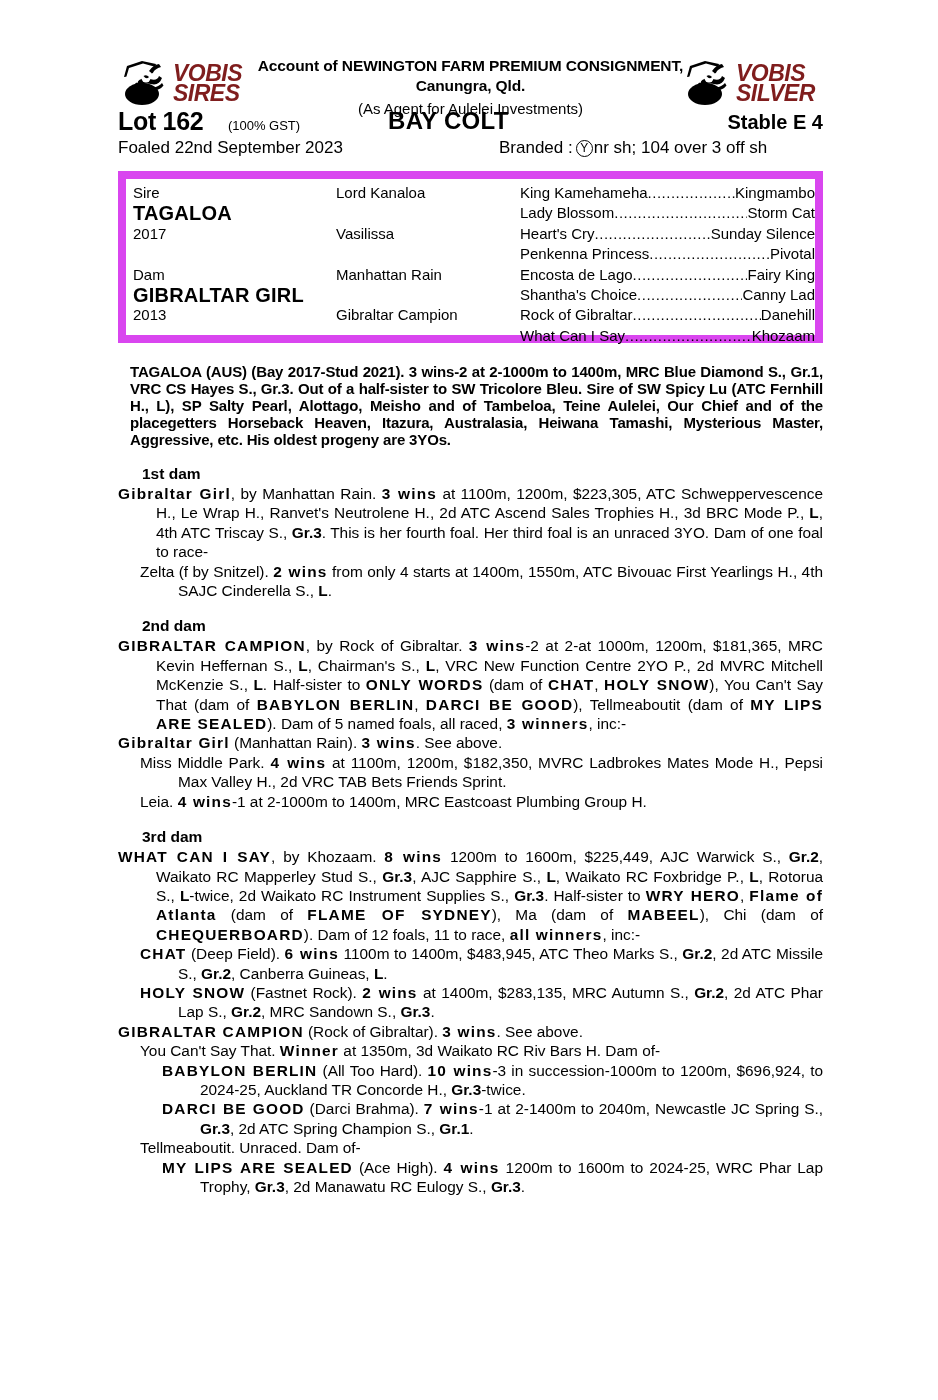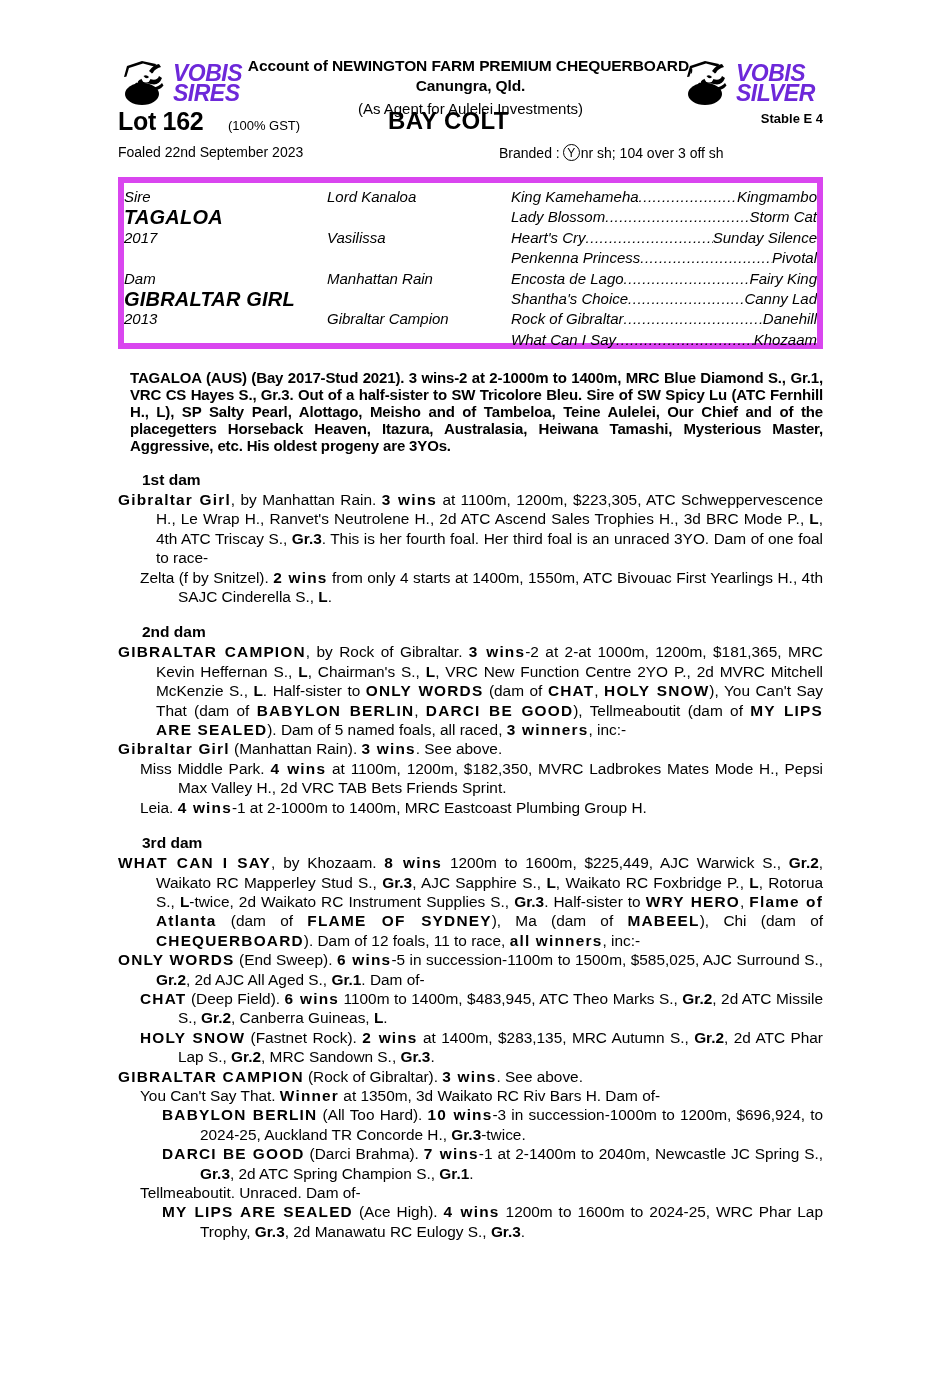--- a/index.html
+++ b/index.html
@@ -43,21 +43,21 @@
   }
   .logo-words {
     display: flex;
     flex-direction: column;
     line-height: 0.88;
     font-family: "Liberation Sans", sans-serif;
     font-weight: bold;
     font-style: italic;
     font-size: 23px;
     letter-spacing: -0.5px;
-    color: #6d28d9;
+    color: #7f1d1d;
   }
   .logo-words span { display: block; }
 
   .acct-line {
     position: relative;
     text-align: center;
     font-size: 15.5px;
     font-weight: bold;
     letter-spacing: -0.1px;
     line-height: 1.32;
@@ -88,28 +88,28 @@
   }
   .lot-gst {
     font-size: 13px; font-weight: normal; letter-spacing: 0; margin-left: 20px;
   }
   .lot-colour {
     position: absolute; left: 270px; top: 0;
     font-size: 24px; font-weight: bold; letter-spacing: 0.3px;
   }
   .lot-stable {
     position: absolute; right: 0; top: 4px;
-    font-size: 13px; font-weight: bold;
+    font-size: 20px; font-weight: bold;
   }
 
   .foaled-row {
     position: relative;
     height: 26px;
-    margin-top: 8px;
-    font-size: 14px;
+    margin-top: 2px;
+    font-size: 17px;
   }
   .foaled-left { position: absolute; left: 0; top: 0; }
   .foaled-right {
     position: absolute; left: 381px; top: 0;
     white-space: nowrap;
     display: flex; align-items: center;
   }
   .brand-symbol {
     display: inline-block;
     width: 17px; height: 17px;
@@ -127,26 +127,25 @@
     transform: translateY(-50%);
     text-align: center;
     font-size: 12px;
     font-weight: normal;
     line-height: 1;
     font-family: "Liberation Sans", sans-serif;
   }
 
   
   .ped-table {
-    border: 6px solid #d946ef;
+    border: 8px solid #d946ef;
     margin-top: 7px;
     height: 172px;
     position: relative;
-    padding: 4px 0 0 0;
-    font-style: italic;
+    padding: 4px 0 0 7px;
   }
   .ped-grid {
     display: grid;
     grid-template-columns: 203px 184px 1fr;
     row-gap: 0;
   }
   .ped-cell {
     font-size: 15px;
     line-height: 20.4px;
     height: 20.4px;
@@ -245,21 +244,21 @@
         <path d="M18 44 q10 -6 20 -2 l-3 8 q-9 -4 -16 1 z" fill="#fff"></path>
         <path d="M62 58 q14 2 22 -8 l3 5 q-9 12 -25 9 z" fill="#000"></path>
       </svg>
       <span class="logo-words">
         <span>VOBIS</span>
         <span>SILVER</span>
       </span>
     </div>
 
     <div class="acct-line">
-      <span>Account of NEWINGTON FARM PREMIUM CHEQUERBOARD,</span>
+      <span>Account of NEWINGTON FARM PREMIUM CONSIGNMENT,</span>
       <span class="l2">Canungra, Qld.</span>
     </div>
     <div class="agent-line">(As Agent for Aulelei Investments)</div>
   </div>
 
   <div class="lot-row">
     <div class="lot-left">
       <span class="lot-no">Lot 162</span>
       <span class="lot-gst">(100% GST)</span>
     </div>
@@ -377,21 +376,20 @@
         <p class="para hang1"><b class="sp">Gibraltar Girl</b><span> (Manhattan Rain). </span><b class="sp">3 wins</b><span>. See above.</span></p>
         <p class="para hang2"><span>Miss Middle Park. </span><b class="sp">4 wins</b><span> at 1100m, 1200m, $182,350, MVRC Ladbrokes Mates Mode H., Pepsi Max Valley H., 2d VRC TAB Bets Friends Sprint.</span></p>
         <p class="para hang2"><span>Leia. </span><b class="sp">4 wins</b><span>-1 at 2-1000m to 1400m, MRC Eastcoast Plumbing Group H.</span></p>
       </div>
   </div>
 
   <div>
     <div class="dam-head">3rd dam</div>
     <div>
         <p class="para hang1"><b class="sp">WHAT CAN I SAY</b><span>, by Khozaam. </span><b class="sp">8 wins</b><span> 1200m to 1600m, $225,449, AJC Warwick S., </span><b>Gr.2</b><span>, Waikato RC Mapperley Stud S., </span><b>Gr.3</b><span>, AJC Sapphire S., </span><b>L</b><span>, Waikato RC Foxbridge P., </span><b>L</b><span>, Rotorua S., </span><b>L</b><span>-twice, 2d Waikato RC Instrument Supplies S., </span><b>Gr.3</b><span>. Half-sister to </span><b class="sp">WRY HERO</b><span>, </span><b class="sp">Flame of Atlanta</b><span> (dam of </span><b class="sp">FLAME OF SYDNEY</b><span>), Ma (dam of </span><b class="sp">MABEEL</b><span>), Chi (dam of </span><b class="sp">CHEQUERBOARD</b><span>). Dam of 12 foals, 11 to race, </span><b class="sp">all winners</b><span>, inc:-</span></p>
-        <p class="para hang1"><b class="sp">ONLY WORDS</b><span> (End Sweep). </span><b class="sp">6 wins</b><span>-5 in succession-1100m to 1500m, $585,025, AJC Surround S., </span><b>Gr.2</b><span>, 2d AJC All Aged S., </span><b>Gr.1</b><span>. Dam of-</span></p>
         <p class="para hang2"><b class="sp">CHAT</b><span> (Deep Field). </span><b class="sp">6 wins</b><span> 1100m to 1400m, $483,945, ATC Theo Marks S., </span><b>Gr.2</b><span>, 2d ATC Missile S., </span><b>Gr.2</b><span>, Canberra Guineas, </span><b>L</b><span>.</span></p>
         <p class="para hang2"><b class="sp">HOLY SNOW</b><span> (Fastnet Rock). </span><b class="sp">2 wins</b><span> at 1400m, $283,135, MRC Autumn S., </span><b>Gr.2</b><span>, 2d ATC Phar Lap S., </span><b>Gr.2</b><span>, MRC Sandown S., </span><b>Gr.3</b><span>.</span></p>
         <p class="para hang1"><b class="sp">GIBRALTAR CAMPION</b><span> (Rock of Gibraltar). </span><b class="sp">3 wins</b><span>. See above.</span></p>
         <p class="para hang2"><span>You Can't Say That. </span><b class="sp">Winner</b><span> at 1350m, 3d Waikato RC Riv Bars H. Dam of-</span></p>
         <p class="para hang3"><b class="sp">BABYLON BERLIN</b><span> (All Too Hard). </span><b class="sp">10 wins</b><span>-3 in succession-1000m to 1200m, $696,924, to 2024-25, Auckland TR Concorde H., </span><b>Gr.3</b><span>-twice.</span></p>
         <p class="para hang3"><b class="sp">DARCI BE GOOD</b><span> (Darci Brahma). </span><b class="sp">7 wins</b><span>-1 at 2-1400m to 2040m, Newcastle JC Spring S., </span><b>Gr.3</b><span>, 2d ATC Spring Champion S., </span><b>Gr.1</b><span>.</span></p>
         <p class="para hang2"><span>Tellmeaboutit. Unraced. Dam of-</span></p>
         <p class="para hang3"><b class="sp">MY LIPS ARE SEALED</b><span> (Ace High). </span><b class="sp">4 wins</b><span> 1200m to 1600m to 2024-25, WRC Phar Lap Trophy, </span><b>Gr.3</b><span>, 2d Manawatu RC Eulogy S., </span><b>Gr.3</b><span>.</span></p>
       </div>
   </div>

